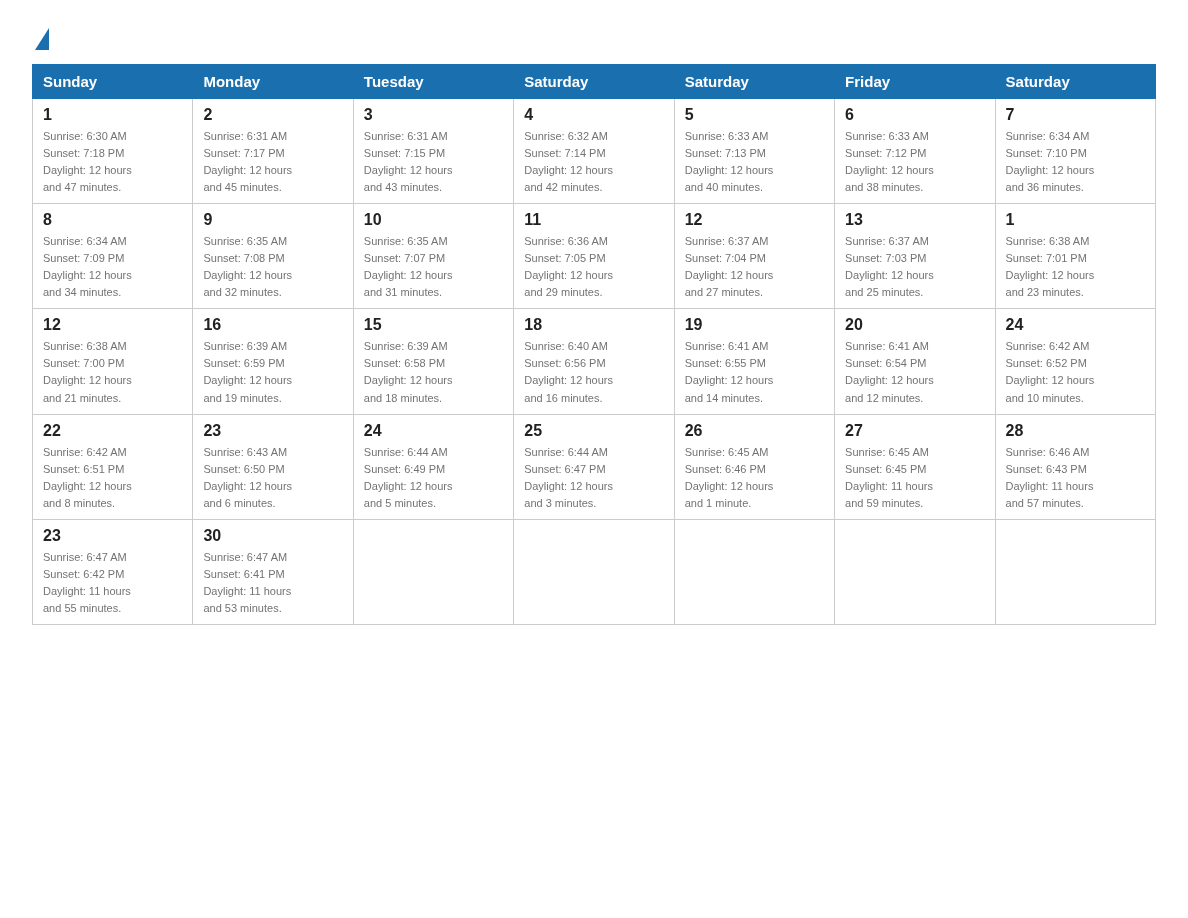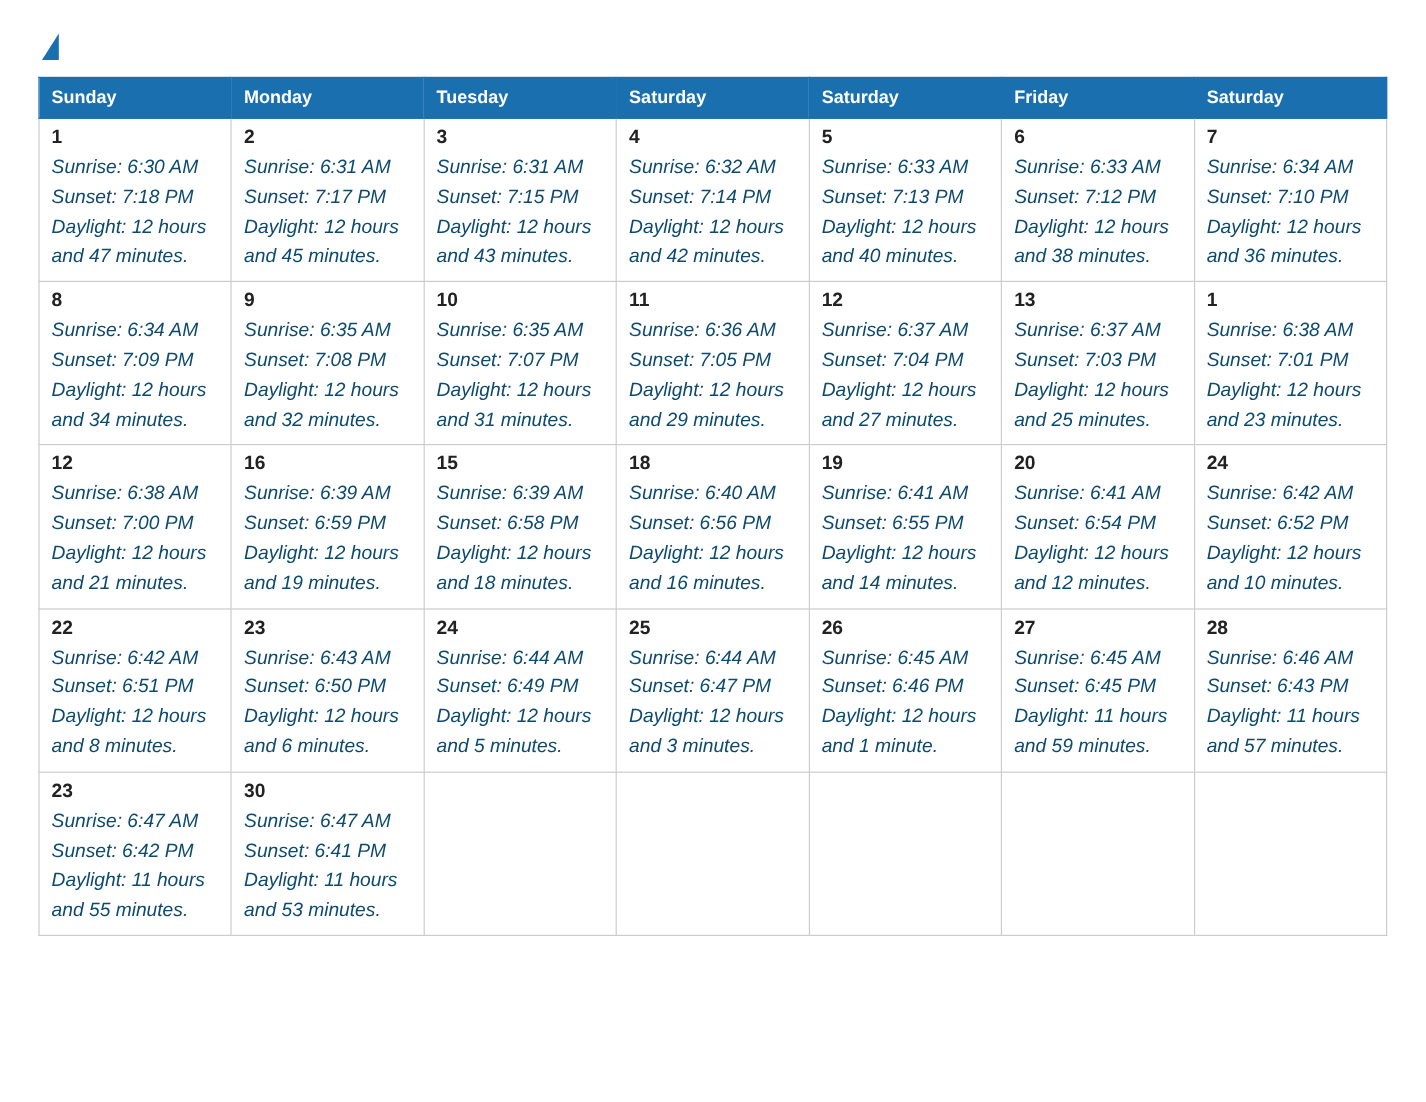--- a/index.html
+++ b/index.html
@@ -82,24 +82,23 @@
       width: 14.28%;
       min-height: 90px;
     }
     .day-number {
       font-size: 16px;
       font-weight: bold;
       color: #222;
       margin-bottom: 4px;
     }
     .day-info {
-      font-size: 16px;
-      color: #0c4a6e;
+      font-size: 11px;
+      color: #737373;
       line-height: 1.55;
-      font-style: italic;
     }
     .empty-cell {
       background: #fff;
     }
     tr td {
       border-top: 2px solid #1a6faf;
     }
   </style>
 </head>
 <body>

